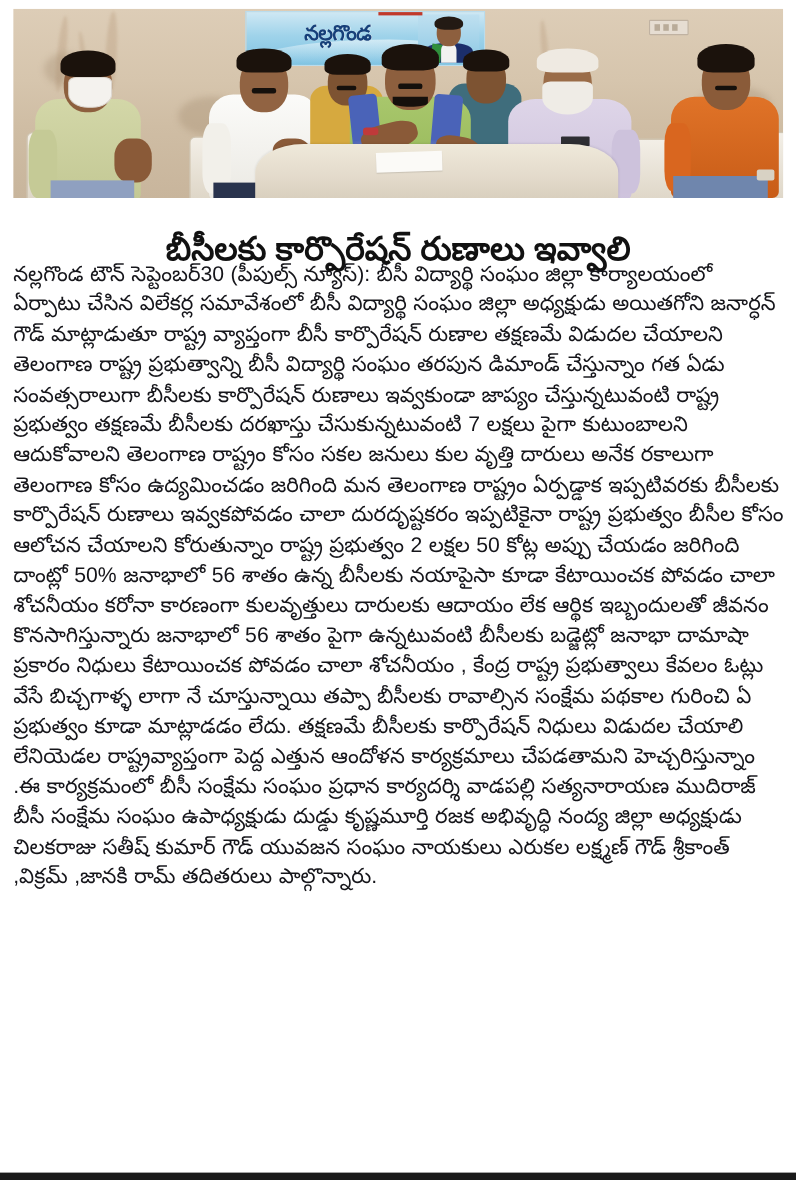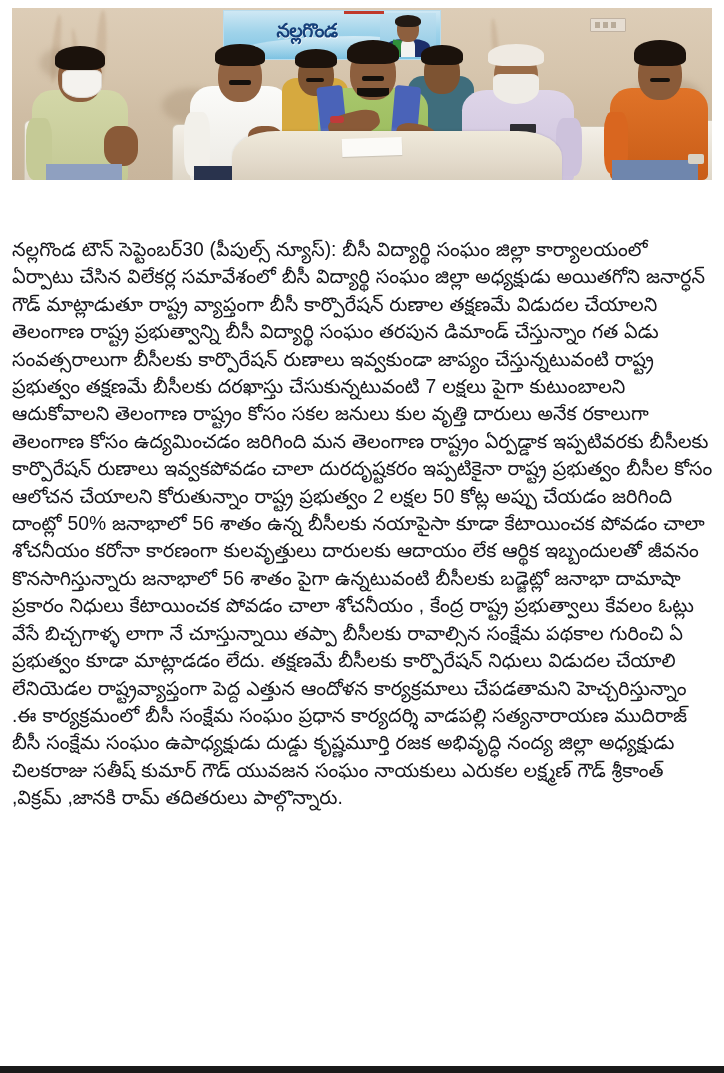--- a/index.html
+++ b/index.html
@@ -303,19 +303,20 @@
         <div style="position:absolute;left:600px;top:152px;width:86px;height:22px;background:#6f86ad;"></div>
         <div style="position:absolute;left:676px;top:146px;width:16px;height:10px;background:#d8d2c4;border-radius:2px;"></div>
       </div>
 
       <div class="table-top"></div>
       <div class="paper"></div>
 
     </div>
   </div>
 
+  <h1 class="headline">బీసీలకు కార్పొరేషన్ రుణాలు ఇవ్వాలి</h1>
 
   <div class="article-body">
     <p>నల్లగొండ టౌన్ సెప్టెంబర్30 (పీపుల్స్ న్యూస్): బీసీ విద్యార్థి సంఘం జిల్లా కార్యాలయంలో ఏర్పాటు చేసిన విలేకర్ల సమావేశంలో బీసీ విద్యార్థి సంఘం జిల్లా అధ్యక్షుడు అయితగోని జనార్ధన్ గౌడ్ మాట్లాడుతూ రాష్ట్ర వ్యాప్తంగా బీసీ కార్పొరేషన్ రుణాల తక్షణమే విడుదల చేయాలని తెలంగాణ రాష్ట్ర ప్రభుత్వాన్ని బీసీ విద్యార్థి సంఘం తరపున డిమాండ్ చేస్తున్నాం గత ఏడు సంవత్సరాలుగా బీసీలకు కార్పొరేషన్ రుణాలు ఇవ్వకుండా జాప్యం చేస్తున్నటువంటి రాష్ట్ర ప్రభుత్వం తక్షణమే బీసీలకు దరఖాస్తు చేసుకున్నటువంటి 7 లక్షలు పైగా కుటుంబాలని ఆదుకోవాలని తెలంగాణ రాష్ట్రం కోసం సకల జనులు కుల వృత్తి దారులు అనేక రకాలుగా తెలంగాణ కోసం ఉద్యమించడం జరిగింది మన తెలంగాణ రాష్ట్రం ఏర్పడ్డాక ఇప్పటివరకు బీసీలకు కార్పొరేషన్ రుణాలు ఇవ్వకపోవడం చాలా దురదృష్టకరం ఇప్పటికైనా రాష్ట్ర ప్రభుత్వం బీసీల కోసం ఆలోచన చేయాలని కోరుతున్నాం రాష్ట్ర ప్రభుత్వం 2 లక్షల 50 కోట్ల అప్పు చేయడం జరిగింది దాంట్లో 50% జనాభాలో 56 శాతం ఉన్న బీసీలకు నయాపైసా కూడా కేటాయించక పోవడం చాలా శోచనీయం కరోనా కారణంగా కులవృత్తులు దారులకు ఆదాయం లేక ఆర్థిక ఇబ్బందులతో జీవనం కొనసాగిస్తున్నారు జనాభాలో 56 శాతం పైగా ఉన్నటువంటి బీసీలకు బడ్జెట్లో జనాభా దామాషా ప్రకారం నిధులు కేటాయించక పోవడం చాలా శోచనీయం , కేంద్ర రాష్ట్ర ప్రభుత్వాలు కేవలం ఓట్లు వేసే బిచ్చగాళ్ళ లాగా నే చూస్తున్నాయి తప్పా బీసీలకు రావాల్సిన సంక్షేమ పథకాల గురించి ఏ ప్రభుత్వం కూడా మాట్లాడడం లేదు. తక్షణమే బీసీలకు కార్పొరేషన్ నిధులు విడుదల చేయాలి లేనియెడల రాష్ట్రవ్యాప్తంగా పెద్ద ఎత్తున ఆందోళన కార్యక్రమాలు చేపడతామని హెచ్చరిస్తున్నాం .ఈ కార్యక్రమంలో బీసీ సంక్షేమ సంఘం ప్రధాన కార్యదర్శి వాడపల్లి సత్యనారాయణ ముదిరాజ్ బీసీ సంక్షేమ సంఘం ఉపాధ్యక్షుడు దుడ్డు కృష్ణమూర్తి రజక అభివృద్ధి నంద్య జిల్లా అధ్యక్షుడు చిలకరాజు సతీష్ కుమార్ గౌడ్ యువజన సంఘం నాయకులు ఎరుకల లక్ష్మణ్ గౌడ్ శ్రీకాంత్ ,విక్రమ్ ,జానకి రామ్ తదితరులు పాల్గొన్నారు.</p>
   </div>
 
   <div class="bottom-rule"></div>
 </div>
 
 </body></html>

